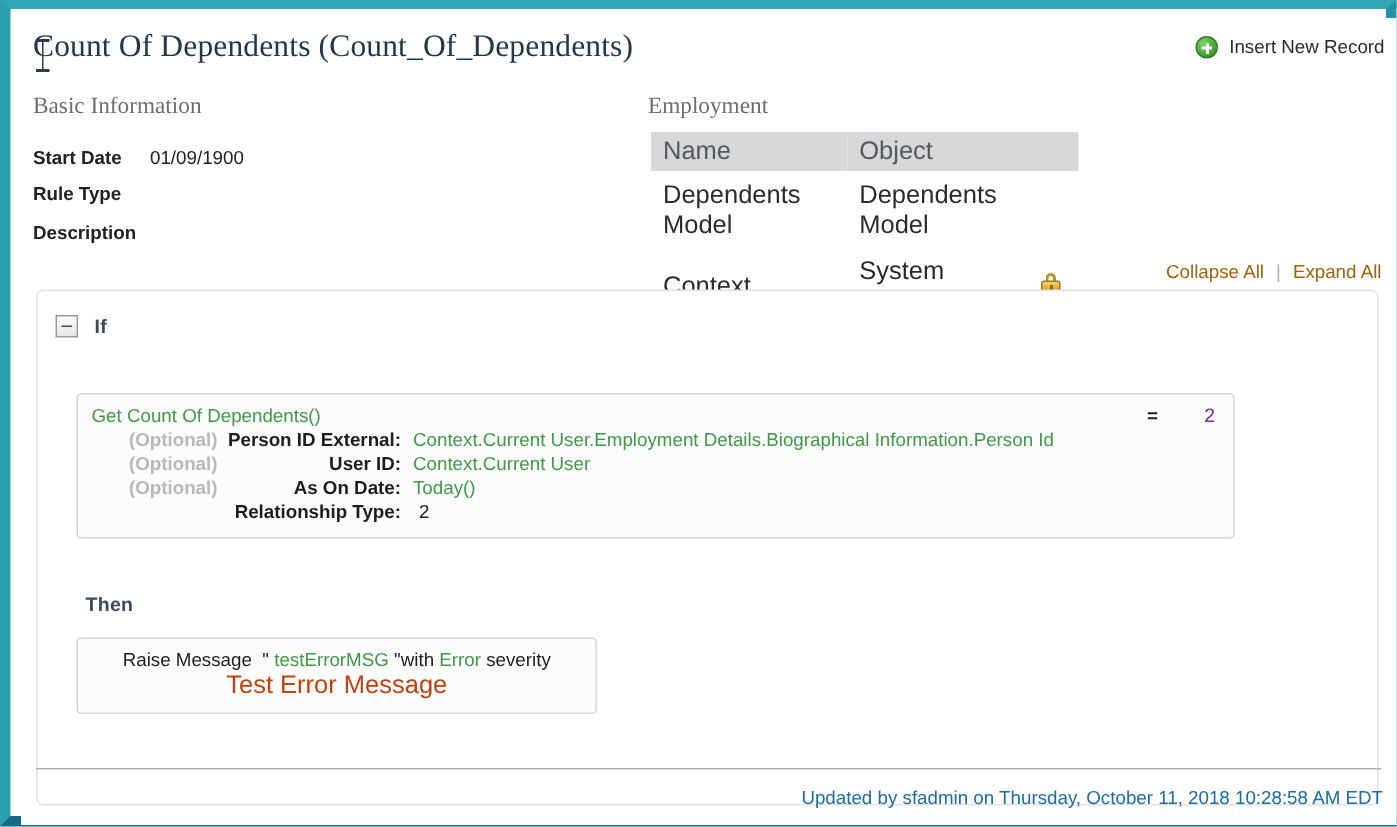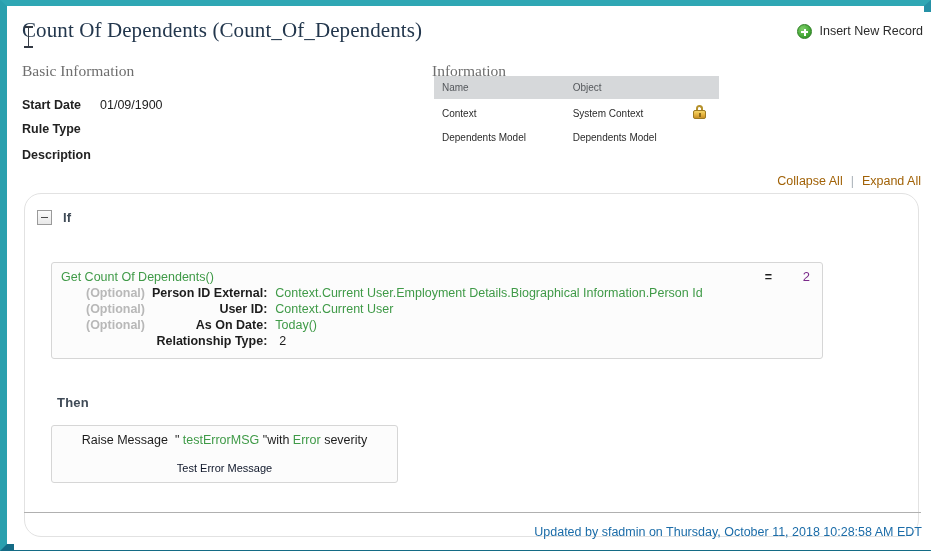--- a/index.html
+++ b/index.html
@@ -126,24 +126,24 @@
     display: inline-block;
     color: #222222;
   }
   #row-start-date { top: 86px; }
   #row-rule-type  { top: 110px; }
   #row-description{ top: 136px; }
 
   
   .param-table {
     position: absolute;
-    left: 420px; top: 64px;
+    left: 420px; top: 76px;
     width: 285px;
     border-collapse: collapse;
-    font-size: 10px;
+    font-size: 17px;
   }
   .param-table th {
     background: #d6d8da;
     color: #55585c;
     font-weight: normal;
     text-align: left;
     padding: 3px 0 3px 8px;
     height: 17px;
   }
   .param-table td {
@@ -206,21 +206,21 @@
   }
 
   
   .rule-panel {
     position: absolute;
     left: 10px; top: 181px;
     width: 895px;
     height: 344px;
     box-sizing: border-box;
     border: 1px solid #e2e2e2;
-    border-radius: 17px;
+    border-radius: 5px;
     background: #ffffff;
   }
 
   .if-row {
     position: absolute;
     left: 12px; top: 16px;
     display: flex;
     align-items: center;
     gap: 11px;
   }
@@ -319,23 +319,23 @@
     padding: 7px 8px 8px 8px;
     text-align: center;
   }
   .action-line1 {
     font-size: 12.5px;
     color: #1d1d1d;
     white-space: nowrap;
   }
   .action-line1 .g { color: #3f9a47; }
   .action-line2 {
-    font-size: 11px;
-    color: #0f172a;
-    margin-top: 15px;
+    font-size: 17px;
+    color: #c2410c;
+    margin-top: 0;
   }
 
   
   .footer-rule {
     position: absolute;
     left: 10px; top: 500px;
     width: 897px;
     height: 1px;
     background: #b0b0b0;
   }
@@ -367,44 +367,44 @@
     <div class="field-row" id="row-start-date">
       <span class="field-label">Start Date</span><span class="field-value">01/09/1900</span>
     </div>
     <div class="field-row" id="row-rule-type">
       <span class="field-label">Rule Type</span><span class="field-value"></span>
     </div>
     <div class="field-row" id="row-description">
       <span class="field-label">Description</span><span class="field-value"></span>
     </div>
 
-    <div class="section-head" id="parameters-head">Information</div>
+    <div class="section-head" id="parameters-head">Employment</div>
 
     <table class="param-table">
       <thead>
         <tr>
           <th class="col-name">Name</th>
           <th class="col-object">Object</th>
           <th class="col-lock"></th>
         </tr>
       </thead>
       <tbody>
         <tr>
+          <td>Dependents Model</td>
+          <td>Dependents Model</td>
+          <td></td>
+        </tr>
+        <tr>
           <td>Context</td>
           <td>System Context</td>
           <td>
             <span class="lock-icon">
               <span class="shackle"></span><span class="body"></span>
             </span>
           </td>
-        </tr>
-        <tr>
-          <td>Dependents Model</td>
-          <td>Dependents Model</td>
-          <td></td>
         </tr>
       </tbody>
     </table>
 
     <div class="ce-links">
       <a>Collapse All</a><span class="ce-sep">|</span><a>Expand All</a>
     </div>
 
     <div class="rule-panel">
 

